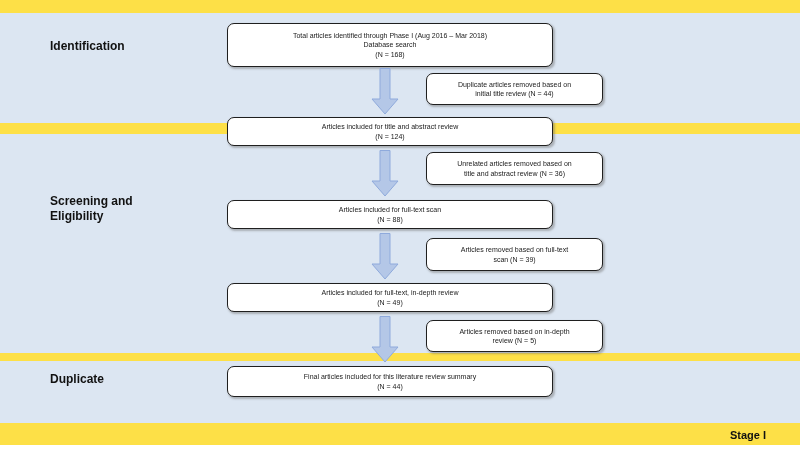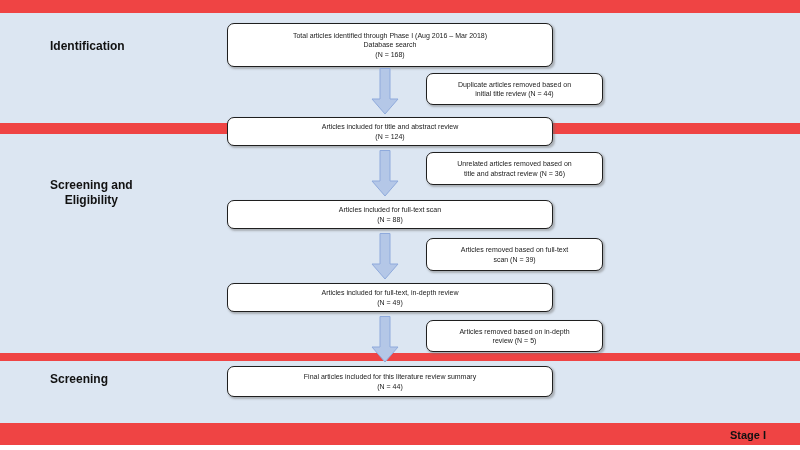--- a/index.html
+++ b/index.html
@@ -1,19 +1,19 @@
 <!DOCTYPE html>
 <html><head>
 <meta charset="utf-8">
 <style>
   html,body{margin:0;padding:0;background:#ffffff;}
   #canvas{
     position:relative;
     width:800px;height:445px;
-    background:#ef4444;
+    background:#fde047;
     font-family:"Liberation Sans", sans-serif;
     overflow:hidden;
   }
   .band{
     position:absolute;left:0;width:800px;
     background:#dce6f2;
   }
   .phase-label{
     position:absolute;left:50px;
     font-size:12px;font-weight:bold;color:#111111;
@@ -38,25 +38,25 @@
 </head>
 <body>
 
 <div id="canvas">
 
   <div class="band" style="top:13px;height:110px;"></div>
   <div class="band" style="top:134px;height:219px;"></div>
   <div class="band" style="top:361px;height:62px;"></div>
 
   <div class="phase-label" style="top:39px;">Identification</div>
-  <div class="phase-label" style="top:178px;text-align:center;">
+  <div class="phase-label" style="top:194px;">
     <div>Screening and</div>
     <div>Eligibility</div>
   </div>
-  <div class="phase-label" style="top:372px;">Screening</div>
+  <div class="phase-label" style="top:372px;">Duplicate</div>
 
   <div class="flow-box main-box" style="top:23px;height:44px;">
     <div>Total articles identified through Phase I (Aug 2016 – Mar 2018)</div>
     <div>Database search</div>
     <div>(N = 168)</div>
   </div>
 
   <div class="flow-box main-box" style="top:117px;height:29px;">
     <div>Articles included for title and abstract review</div>
     <div>(N = 124)</div>

